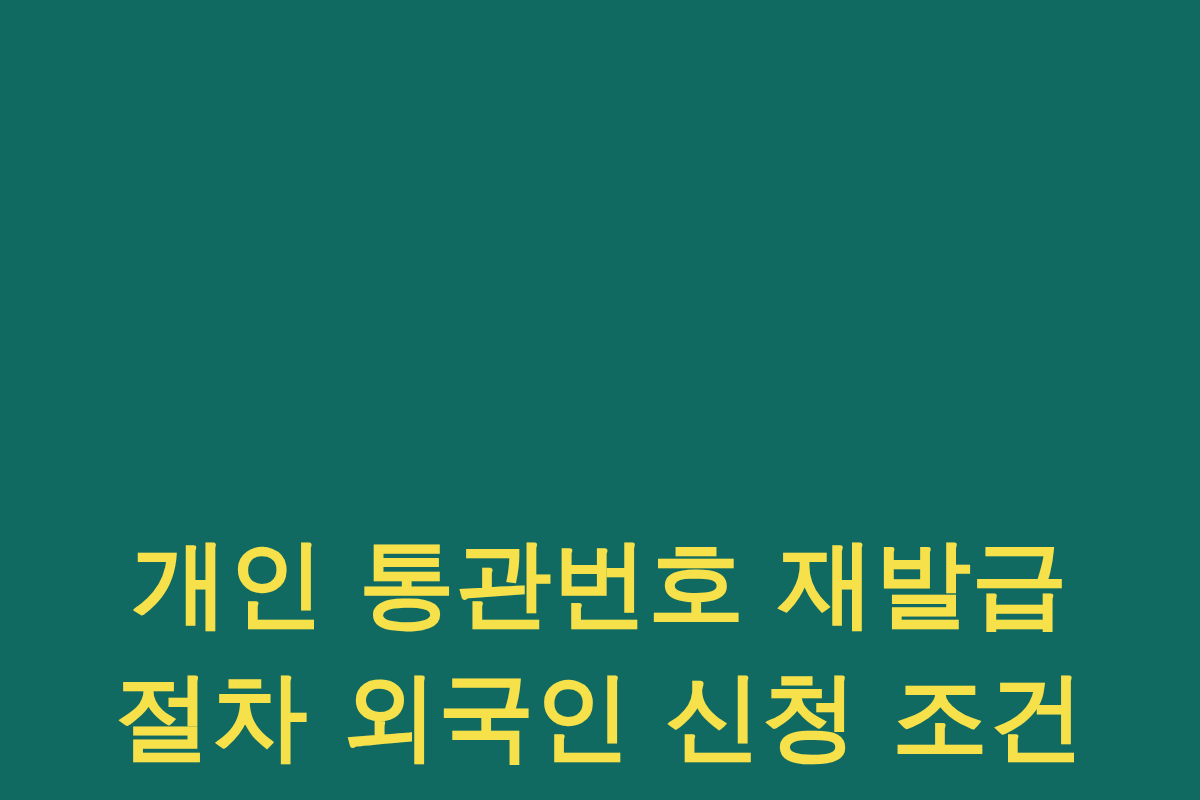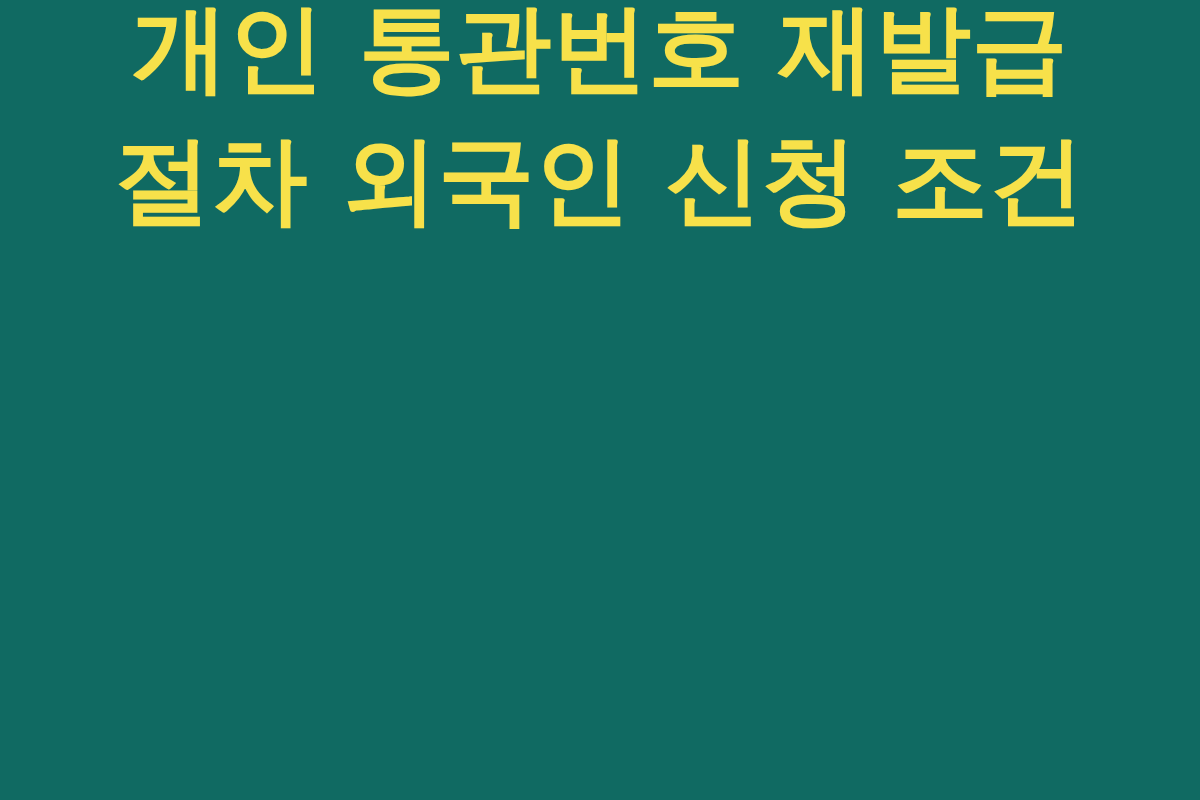--- a/index.html
+++ b/index.html
@@ -12,21 +12,21 @@
     font-family: "DejaVu Sans", sans-serif;
   }
 
   .banner {
     position: relative;
     width: 1200px;
     height: 800px;
     overflow: hidden;
     box-sizing: border-box;
     display: flex;
-    align-items: flex-start;
+    align-items: flex-end;
     justify-content: center;
   }
 
   .banner-title-block {
     width: 1060px;
     padding: 0 20px;
     box-sizing: border-box;
     text-align: center;
     
     transform: translateY(-18px);

